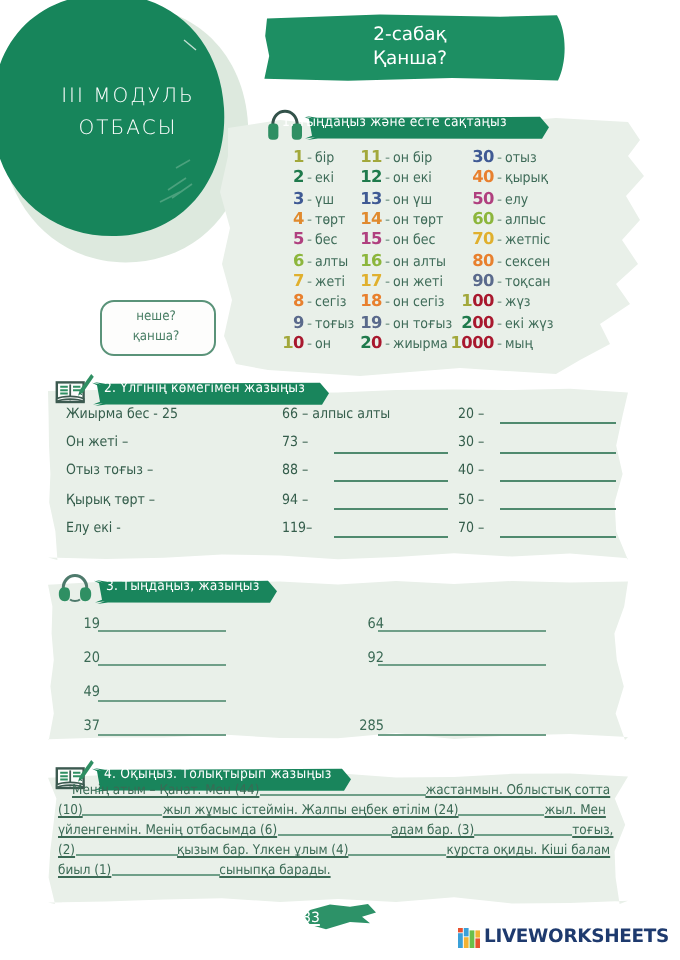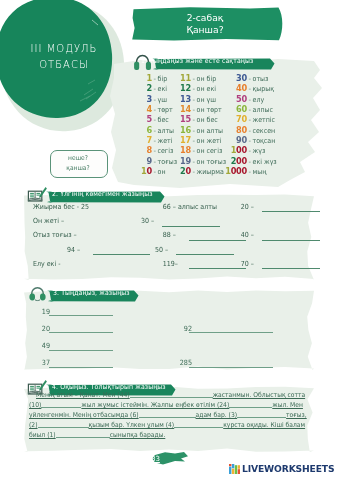--- a/index.html
+++ b/index.html
@@ -39,21 +39,21 @@
   .numlist .n{font-weight:bold;font-size:8.2px;text-align:right;letter-spacing:-0.25px;}
   .numlist .d{color:#6b8f7e;padding:0 1.5px;}
   .numlist .w{color:#3e6b58;font-family:"DejaVu Sans Condensed","DejaVu Sans",sans-serif;}
 
   
   .ex2{position:absolute;left:33px;top:203px;width:284px;
        font-family:"DejaVu Sans Condensed","DejaVu Sans",sans-serif;font-size:7.0px;color:#355e4c;}
   .ex2 .r{display:flex;height:14.2px;align-items:flex-start;}
   .ex2 .c{position:relative;}
   .ex2 .c1{width:108px;}
-  .ex2 .c2{width:88px;margin-left:34px;}
+  .ex2 .c2{width:88px;}
   .ex2 .c3{width:86px;}
   .ex2 .t{white-space:nowrap;}
   .ex2 .ln{position:absolute;border-bottom:0.8px solid #4f8a6e;height:0;}
 
   
   .ex3{position:absolute;left:35px;top:307px;width:284px;
        font-family:"DejaVu Sans Condensed","DejaVu Sans",sans-serif;font-size:7.2px;color:#3b6a55;}
   .ex3 .r{display:flex;height:17.1px;align-items:flex-start;}
   .ex3 .c{position:relative;width:142px;}
   .ex3 .t{display:inline-block;width:15px;text-align:right;}
@@ -325,28 +325,30 @@
   </div>
 
   <div class="ex2">
       <div class="r">
         <div class="c c1"><span class="t">Жиырма бес - 25</span></div>
         <div class="c c2"><span class="t">66 – алпыс алты</span></div>
         <div class="c c3"><span class="t">20 –</span><span class="ln" style="left:21px;width:58px;top:8.4px"></span></div>
       </div>
       <div class="r">
         <div class="c c1"><span class="t">Он жеті –</span></div>
+        <div class="c c2"><span class="t">73 –</span><span class="ln" style="left:26px;width:57px;top:8.4px"></span></div>
         <div class="c c3"><span class="t">30 –</span><span class="ln" style="left:21px;width:58px;top:8.4px"></span></div>
       </div>
       <div class="r">
         <div class="c c1"><span class="t">Отыз тоғыз –</span></div>
         <div class="c c2"><span class="t">88 –</span><span class="ln" style="left:26px;width:57px;top:8.4px"></span></div>
         <div class="c c3"><span class="t">40 –</span><span class="ln" style="left:21px;width:58px;top:8.4px"></span></div>
       </div>
       <div class="r">
+        <div class="c c1"><span class="t">Қырық төрт –</span></div>
         <div class="c c2"><span class="t">94 –</span><span class="ln" style="left:26px;width:57px;top:8.4px"></span></div>
         <div class="c c3"><span class="t">50 –</span><span class="ln" style="left:21px;width:58px;top:8.4px"></span></div>
       </div>
       <div class="r">
         <div class="c c1"><span class="t">Елу екі -</span></div>
         <div class="c c2"><span class="t">119–</span><span class="ln" style="left:26px;width:57px;top:8.4px"></span></div>
         <div class="c c3"><span class="t">70 –</span><span class="ln" style="left:21px;width:58px;top:8.4px"></span></div>
       </div>
     </div>
 
@@ -368,20 +370,21 @@
       <svg width="93" height="12" viewBox="0 0 93 12">
         <path d="M 2.5 1.6 L 0 0.4 L 4.5 1.2 L 1 0 L 6.5 0.9 L 87 0.4 L 91.5 5.6 L 88 11.4 L 7 11.2 L 1.5 12 L 5.5 10.6 L 0.5 11.2 L 4 9.9 Z" fill="#19855c"></path>
       </svg>
     </span>
     <span class="lbl" style="left:25px;top:4.2px;">3. Тыңдаңыз, жазыңыз</span>
   </div>
 
   <div class="ex3">
       <div class="r">
         <div class="c"><span class="t">19</span><span class="ln"></span></div>
+        <div class="c"><span class="t">64</span><span class="ln"></span></div>
       </div>
       <div class="r">
         <div class="c"><span class="t">20</span><span class="ln"></span></div>
         <div class="c"><span class="t">92</span><span class="ln"></span></div>
       </div>
       <div class="r">
         <div class="c"><span class="t">49</span><span class="ln"></span></div>
       </div>
       <div class="r">
         <div class="c"><span class="t">37</span><span class="ln"></span></div>

